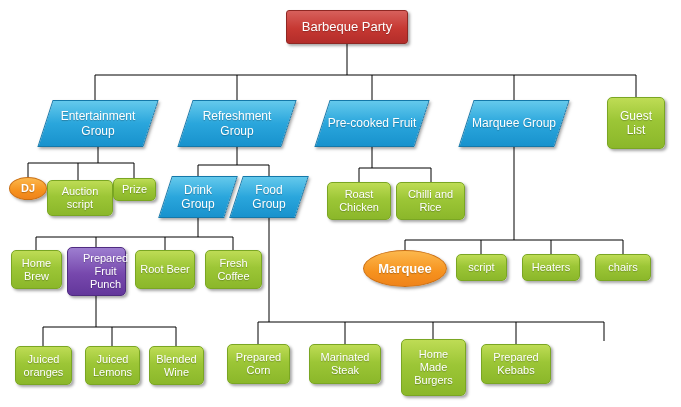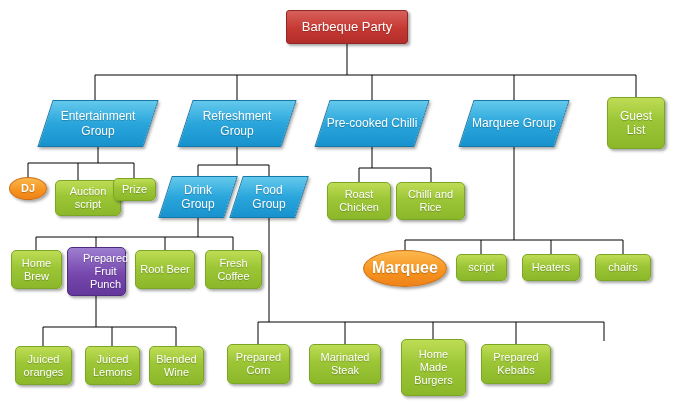--- a/index.html
+++ b/index.html
@@ -47,51 +47,51 @@
     <span class="label">Entertainment Group</span>
   </div>
 
   <div class="node para" style="left:185px;top:100px;width:104px;height:47px">
     <span class="shape"></span>
     <span class="label">Refreshment Group</span>
   </div>
 
   <div class="node para" style="left:322px;top:100px;width:100px;height:47px">
     <span class="shape"></span>
-    <span class="label">Pre-cooked Chilli</span>
+    <span class="label">Pre-cooked Fruit</span>
   </div>
 
   <div class="node para" style="left:466px;top:100px;width:96px;height:47px">
     <span class="shape"></span>
     <span class="label">Marquee Group</span>
   </div>
 
   <div class="node box green" style="left:607px;top:97px;width:58px;height:52px;font-size:12px">Guest List</div>
 
   <div class="node ellipse" style="left:9px;top:177px;width:38px;height:23px">DJ</div>
 
-  <div class="node box green" style="left:55px;top:180px;width:66px;height:36px">Auction script</div>
+  <div class="node box green" style="left:47px;top:180px;width:66px;height:36px">Auction script</div>
 
   <div class="node box green" style="left:113px;top:178px;width:43px;height:23px">Prize</div>
 
   <div class="node para" style="left:165px;top:176px;width:66px;height:42px">
     <span class="shape"></span>
     <span class="label">Drink Group</span>
   </div>
 
   <div class="node para" style="left:236px;top:176px;width:66px;height:42px">
     <span class="shape"></span>
     <span class="label">Food Group</span>
   </div>
 
   <div class="node box green" style="left:327px;top:182px;width:64px;height:38px">Roast Chicken</div>
 
   <div class="node box green" style="left:396px;top:182px;width:69px;height:38px">Chilli and Rice</div>
 
-  <div class="node ellipse" style="left:363px;top:250px;width:84px;height:37px;font-size:16px">Marquee</div>
+  <div class="node ellipse" style="left:363px;top:250px;width:84px;height:37px;font-size:13px">Marquee</div>
 
   <div class="node box green" style="left:456px;top:254px;width:51px;height:27px">script</div>
 
   <div class="node box green" style="left:522px;top:254px;width:58px;height:27px">Heaters</div>
 
   <div class="node box green" style="left:595px;top:254px;width:56px;height:27px">chairs</div>
 
   <div class="node box green" style="left:11px;top:250px;width:51px;height:39px">Home Brew</div>
 
   <div class="node box purple" style="left:67px;top:247px;width:59px;height:49px">Prepared Fruit Punch</div>

